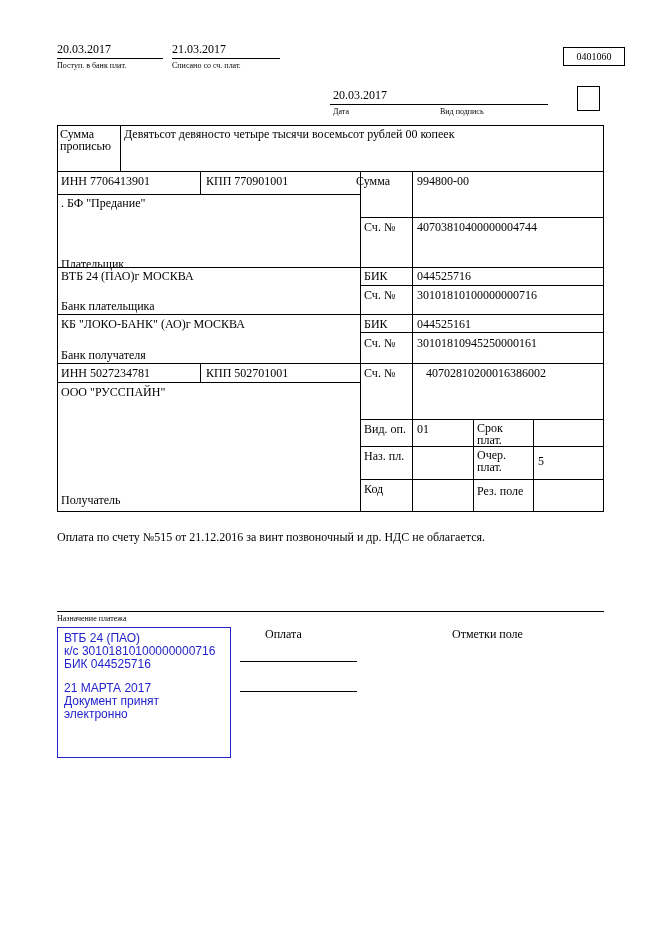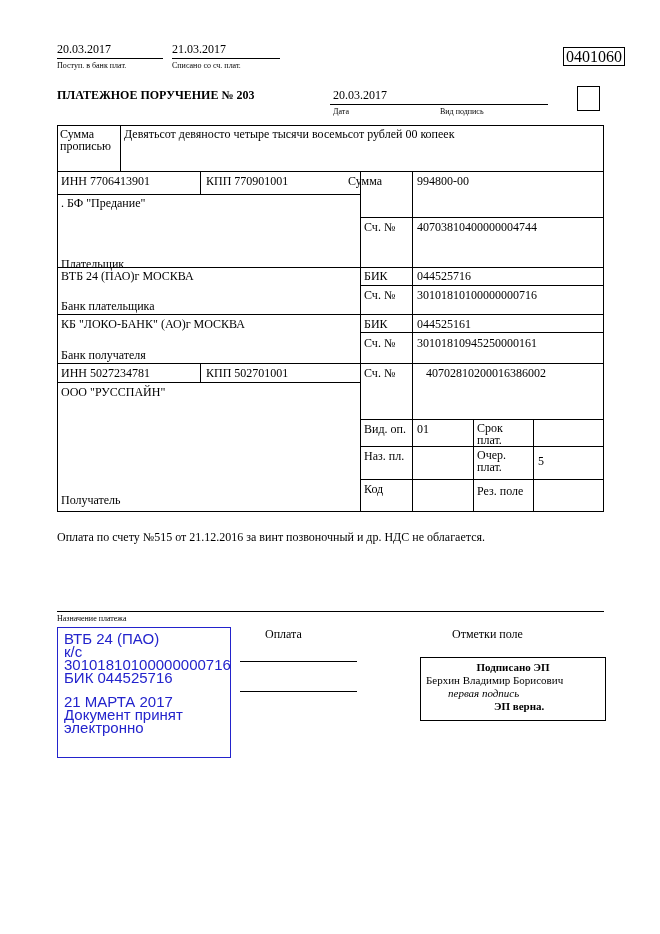--- a/index.html
+++ b/index.html
@@ -7,21 +7,21 @@
        font-family:"Liberation Serif","DejaVu Serif",serif;font-size:12px;}
   .t{position:absolute;white-space:nowrap;line-height:13px;}
   .b{font-weight:bold;}
   .cap{font-size:8px;line-height:9px;}
   .wr{white-space:normal;line-height:12px;}
   .hl{position:absolute;height:1px;background:#000;}
   .vl{position:absolute;width:1px;background:#000;}
   .box{position:absolute;border:1px solid #000;box-sizing:border-box;}
   #bank-stamp{position:absolute;left:57px;top:627px;width:174px;height:131px;
       border:1px solid #2323cc;color:#2323cc;box-sizing:border-box;
-      font-family:"Liberation Sans","DejaVu Sans",sans-serif;font-size:15px;
+      font-family:"Liberation Sans","DejaVu Sans",sans-serif;font-size:12px;
       line-height:13px;padding:4px 6px;}
   #bank-stamp .mt1{margin-top:11px;}
   #bank-stamp .mt2{margin-top:15px;white-space:normal;}
   #esign-stamp{position:absolute;left:420px;top:657px;width:186px;height:64px;
       border:1px solid #000;box-sizing:border-box;font-size:11px;line-height:13px;
       padding:3px 5px;}
   .es-title{text-align:center;font-weight:bold;}
   .es-role{font-style:italic;padding-left:22px;}
   .es-valid{font-weight:bold;padding-left:68px;}
 </style>
@@ -31,23 +31,22 @@
 <div id="doc">
 
   <div class="t" style="left:57px;top:43px">20.03.2017</div>
   <div class="hl" style="left:57px;top:58px;width:106px"></div>
   <div class="t cap" style="left:57px;top:61px">Поступ. в банк плат.</div>
 
   <div class="t" style="left:172px;top:43px">21.03.2017</div>
   <div class="hl" style="left:172px;top:58px;width:108px"></div>
   <div class="t cap" style="left:172px;top:61px">Списано со сч. плат.</div>
 
-  <div class="box" style="left:563px;top:47px;width:62px;height:19px;text-align:center;line-height:17px;font-size:16px">0401060</div>
+  <div class="box" style="left:563px;top:47px;width:62px;height:19px;text-align:center;line-height:17px;font-size:10px">0401060</div>
 
-  <div class="t b" style="left:57px;top:89px">ПЛАТЕЖНОЕ ПОРУЧЕНИЕ № 203</div>
   <div class="t" style="left:333px;top:89px">20.03.2017</div>
   <div class="hl" style="left:330px;top:104px;width:118px"></div>
   <div class="t cap" style="left:333px;top:107px">Дата</div>
   <div class="hl" style="left:437px;top:104px;width:111px"></div>
   <div class="t cap" style="left:440px;top:107px">Вид подпись</div>
   <div class="box" style="left:577px;top:86px;width:23px;height:25px"></div>
 
   <div class="hl" style="left:57px;top:125px;width:547px"></div>
   <div class="hl" style="left:57px;top:171px;width:547px"></div>
   <div class="hl" style="left:57px;top:194px;width:303px"></div>
@@ -72,21 +71,21 @@
   <div class="vl" style="left:412px;top:171px;height:340px"></div>
   <div class="vl" style="left:200px;top:363px;height:19px"></div>
   <div class="vl" style="left:473px;top:419px;height:92px"></div>
   <div class="vl" style="left:533px;top:419px;height:92px"></div>
 
   <div class="t wr" style="left:60px;top:128px;width:58px">Сумма прописью</div>
   <div class="t" style="left:124px;top:128px">Девятьсот девяносто четыре тысячи восемьсот рублей 00 копеек</div>
 
   <div class="t" style="left:61px;top:175px">ИНН 7706413901</div>
   <div class="t" style="left:206px;top:175px">КПП 770901001</div>
-  <div class="t" style="left:348px;top:175px">Сумма</div>
+  <div class="t" style="left:356px;top:175px">Сумма</div>
   <div class="t" style="left:417px;top:175px">994800-00</div>
   <div class="t" style="left:61px;top:197px">. БФ "Предание"</div>
   <div class="t" style="left:364px;top:221px">Сч. №</div>
   <div class="t" style="left:417px;top:221px">40703810400000004744</div>
   <div class="t" style="left:61px;top:258px">Плательщик</div>
 
   <div class="t" style="left:61px;top:270px">ВТБ 24 (ПАО)г МОСКВА</div>
   <div class="t" style="left:364px;top:270px">БИК</div>
   <div class="t" style="left:417px;top:270px">044525716</div>
   <div class="t" style="left:364px;top:289px">Сч. №</div>
@@ -125,20 +124,14 @@
   <div class="hl" style="left:240px;top:691px;width:117px"></div>
 
   <div id="bank-stamp">
     <div>ВТБ 24 (ПАО)</div>
     <div>к/с 30101810100000000716</div>
     <div>БИК 044525716</div>
     <div class="mt1">21 МАРТА 2017</div>
     <div>Документ принят электронно</div>
   </div>
 
-  <div id="esign-stamp">
-    <div class="es-title">Подписано ЭП</div>
-    <div>Берхин Владимир Борисович</div>
-    <div class="es-role">первая подпись</div>
-    <div class="es-valid">ЭП верна.</div>
-  </div>
 
 </div>
 
 </body></html>

